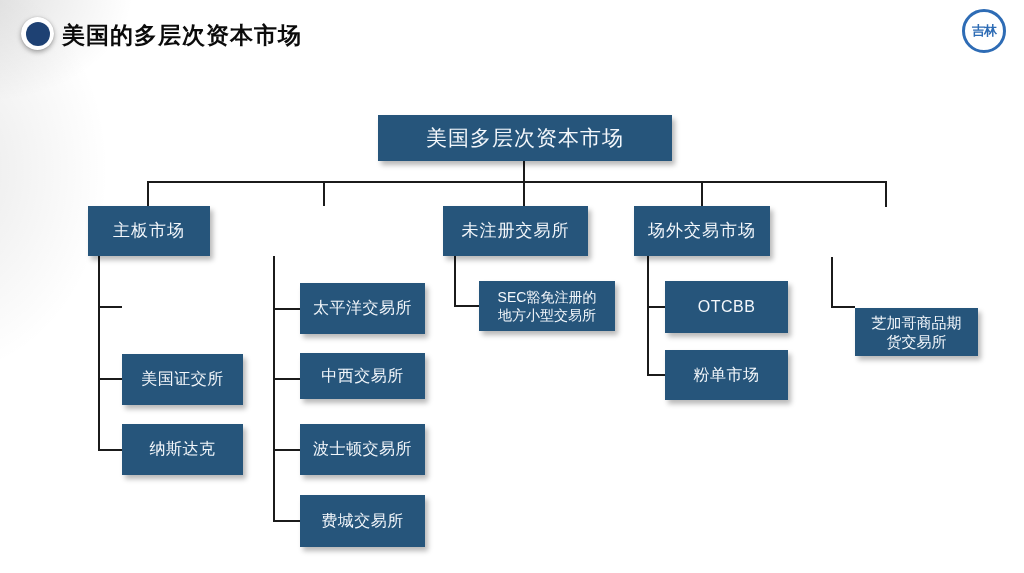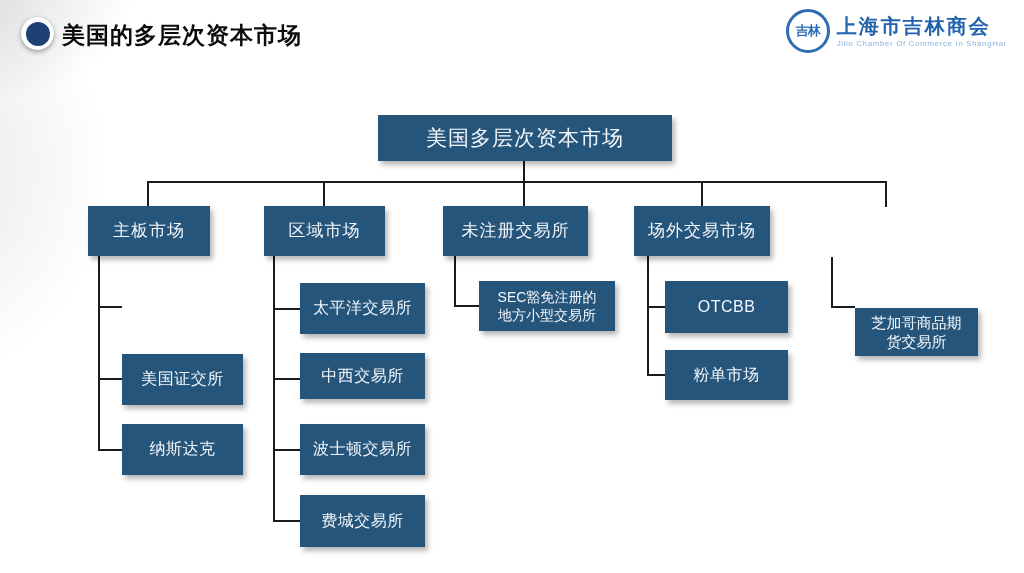--- a/index.html
+++ b/index.html
@@ -81,24 +81,20 @@
 
 <div class="slide">
 
   <div class="bullet-outer">
     <div class="bullet-inner"></div>
   </div>
   <div class="slide-title">美国的多层次资本市场</div>
 
   <div class="logo">
     <div class="logo-seal">吉林</div>
-    <div class="logo-text">
-      <div class="logo-name">上海市吉林商会</div>
-      <div class="logo-name-en">Jilin Chamber Of Commerce In ShangHai</div>
-    </div>
   </div>
 
   <div class="line vline" style="left:523px; top:161px; height:45px;"></div>
 
   <div class="line hline" style="left:147px; top:181px; width:740px;"></div>
 
   <div class="line vline" style="left:147px; top:181px; height:25px;"></div>
   <div class="line vline" style="left:323px; top:181px; height:25px;"></div>
   <div class="line vline" style="left:701px; top:181px; height:25px;"></div>
   <div class="line vline" style="left:885px; top:181px; height:26px;"></div>
@@ -120,21 +116,20 @@
   <div class="line vline" style="left:647px; top:256px; height:120px;"></div>
   <div class="line hline" style="left:647px; top:306px; width:18px;"></div>
   <div class="line hline" style="left:647px; top:374px; width:18px;"></div>
 
   <div class="line vline" style="left:831px; top:257px; height:51px;"></div>
   <div class="line hline" style="left:831px; top:306px; width:24px;"></div>
 
   <div class="node node-lvl2" style="left:88px; top:206px; width:122px; height:50px;">主板市场</div>
 
   <div class="node node-root" style="left:378px; top:115px; width:294px; height:46px;">美国多层次资本市场</div>
-  <div class="node node-lvl2" style="left:264px; top:206px; width:121px; height:50px;">区域市场</div>
   <div class="node node-lvl2" style="left:443px; top:206px; width:145px; height:50px;">未注册交易所</div>
   <div class="node node-lvl2" style="left:634px; top:206px; width:136px; height:50px;">场外交易市场</div>
 
   <div class="node node-lvl3" style="left:122px; top:354px; width:121px; height:51px;">美国证交所</div>
   <div class="node node-lvl3" style="left:122px; top:424px; width:121px; height:51px;">纳斯达克</div>
 
   <div class="node node-lvl3" style="left:300px; top:283px; width:125px; height:51px;">太平洋交易所</div>
   <div class="node node-lvl3" style="left:300px; top:353px; width:125px; height:46px;">中西交易所</div>
   <div class="node node-lvl3" style="left:300px; top:424px; width:125px; height:51px;">波士顿交易所</div>
   <div class="node node-lvl3" style="left:300px; top:495px; width:125px; height:52px;">费城交易所</div>

